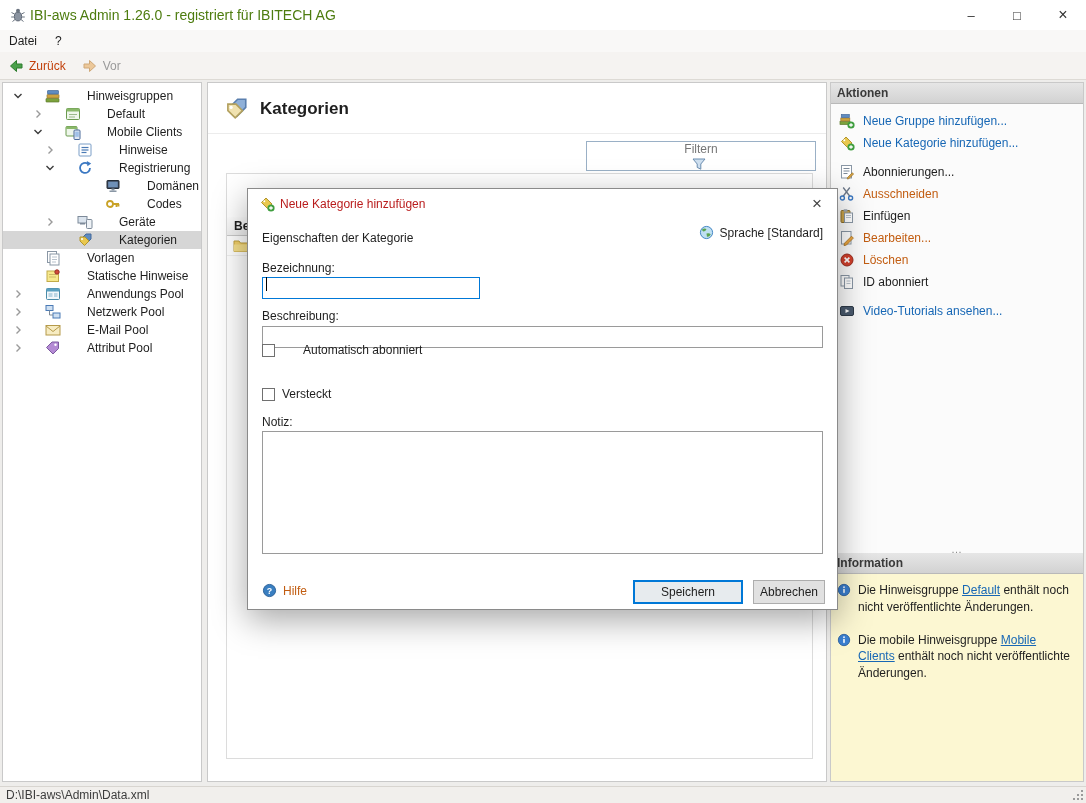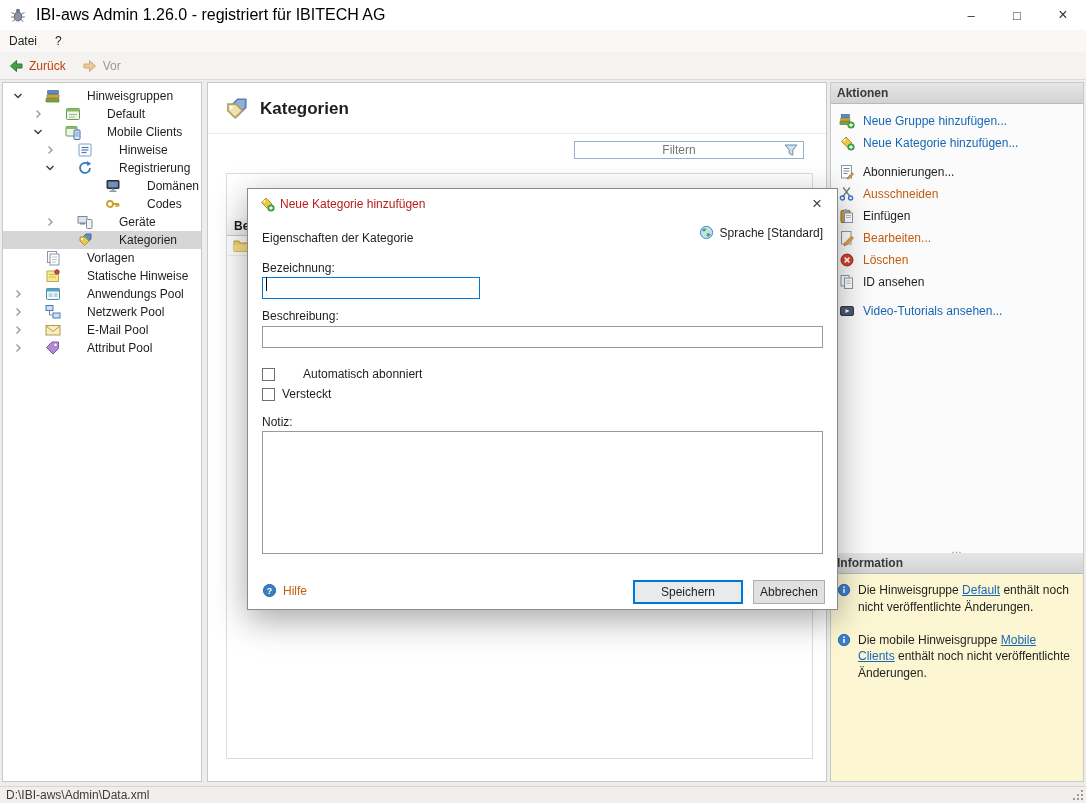--- a/index.html
+++ b/index.html
@@ -7,21 +7,21 @@
   body {
     font-family:"Liberation Sans", sans-serif;
     font-size:12px; color:#1e1e1e; background:#fff;
     position:relative; overflow:hidden;
   }
   svg { display:block; }
 
   
   .titlebar { position:absolute; top:0; left:0; right:0; height:30px; background:#fff; display:flex; align-items:center; }
   .app-icon { margin-left:10px; width:16px; height:16px; }
-  .win-title { margin-left:10px; color:#000000; font-size:16px; }
+  .win-title { margin-left:4px; color:#4d7c0f; font-size:14px; }
   .win-controls { position:absolute; right:0; top:0; height:30px; display:flex; }
   .win-btn { width:46px; height:30px; display:flex; align-items:center; justify-content:center; color:#333; font-size:13px; cursor:default; }
   .win-btn.close { font-size:16px; }
 
   
   .menubar { position:absolute; top:30px; left:0; right:0; height:22px; background:#f9f8f7; display:flex; align-items:center; }
   .menu-item { padding:0 9px; height:22px; display:flex; align-items:center; color:#1e1e1e; }
 
   
   .toolbar { position:absolute; top:52px; left:0; right:0; height:28px; background:#f5f3f1; border-bottom:1px solid #dddad5; display:flex; align-items:center; }
@@ -41,21 +41,21 @@
   .expander { width:14px; height:12px; flex:none; display:flex; align-items:center; justify-content:center; }
   .tree-icon { width:16px; height:16px; flex:none; margin:0 4px 0 0; }
   .tree-label { white-space:nowrap; padding-left:2px; }
   .lv0 { padding-left:8px; } .lv1 { padding-left:28px; } .lv2 { padding-left:40px; } .lv3 { padding-left:68px; }
 
   
   .content-panel { position:absolute; left:207px; top:2px; width:620px; bottom:4px; background:#fff; border:1px solid #c9c9c9; }
   .content-title { position:absolute; left:15px; top:13px; display:flex; align-items:center; gap:11px; }
   .content-title .title-text { font-size:17px; font-weight:600; color:#1e1e1e; }
   .filter-row { position:absolute; left:0; right:0; top:50px; height:37px; border-top:1px solid #ececec; }
-  .filter-box { position:absolute; right:22px; top:7px; width:230px; height:18px; border:1px solid #9ab0c6; background:#fff; display:flex; align-items:center; }
+  .filter-box { position:absolute; right:10px; top:7px; width:230px; height:30px; border:1px solid #9ab0c6; background:#fff; display:flex; align-items:center;flex-direction:column; }
   .filter-box input { flex:1; border:none; outline:none; height:20px; font-family:inherit; font-size:12px; text-align:center; background:transparent; }
   .filter-box input::placeholder { color:#767676; }
   .funnel { width:16px; margin-right:4px; flex:none; }
   .grid { position:absolute; left:18px; top:90px; width:587px; height:586px; border:1px solid #dcdcdc; background:#fff; }
   .grid-header { display:flex; height:19px; background:linear-gradient(#fdfdfd,#f0f0f0); border-bottom:1px solid #c9c9c9;margin-top:43px; }
   .hcell { display:flex; align-items:center; padding-left:7px; font-weight:bold; color:#1e1e1e; border-right:1px solid #d8d8d8; position:relative; }
   .hcell .sort { position:absolute; right:5px; top:3px; font-size:8px; color:#555; }
   .grid-row { height:20px; display:flex; align-items:center; border-bottom:1px solid #efefef; padding-left:6px; }
 
   
@@ -501,21 +501,21 @@
       </div>
       <div class="action-item plain">
         <span class="aicon">
             <svg width="16" height="16" viewBox="0 0 16 16">
               <rect x="2" y="1.5" width="8" height="10.5" fill="#fff" stroke="#8a97a5"></rect>
               <rect x="5.5" y="4" width="8" height="10.5" fill="#fff" stroke="#8a97a5"></rect>
               <line x1="7.5" y1="7" x2="11.5" y2="7" stroke="#b8c2cc"></line>
               <line x1="7.5" y1="9.5" x2="11.5" y2="9.5" stroke="#b8c2cc"></line>
             </svg>
           </span>
-        <span class="alabel">ID ansehen</span>
+        <span class="alabel">ID abonniert</span>
       </div>
       <div class="action-item blue gap">
         <span class="aicon">
             <svg width="16" height="16" viewBox="0 0 16 16">
               <rect x="1.5" y="3.5" width="13" height="9" rx="1.5" fill="#4a5a6e" stroke="#2e3a48"></rect>
               <path d="M6.5 6 L10.5 8 L6.5 10 Z" fill="#fff"></path>
             </svg>
           </span>
         <span class="alabel">Video-Tutorials ansehen...</span>
       </div>
@@ -576,21 +576,21 @@
     <span>Sprache [Standard]</span>
   </div>
 
   <div class="dlg-label" style="top:72px;">Bezeichnung:</div>
   <div class="txt-input focused" style="left:14px; top:88px; width:218px;"></div>
   <div class="caret"></div>
 
   <div class="dlg-label" style="top:120px;">Beschreibung:</div>
   <div class="txt-input" style="left:14px; top:137px; right:14px; border-color:#9a9a9a;"></div>
 
-  <label class="cb-row" style="top:178px;gap:28px;">
+  <label class="cb-row" style="top:154px;gap:28px;">
     <span class="checkbox"></span>
     <span>Automatisch abonniert</span>
   </label>
   <label class="cb-row" style="top:198px;">
     <span class="checkbox"></span>
     <span>Versteckt</span>
   </label>
 
   <div class="dlg-label" style="top:226px;">Notiz:</div>
   <div class="notiz-area"></div>

